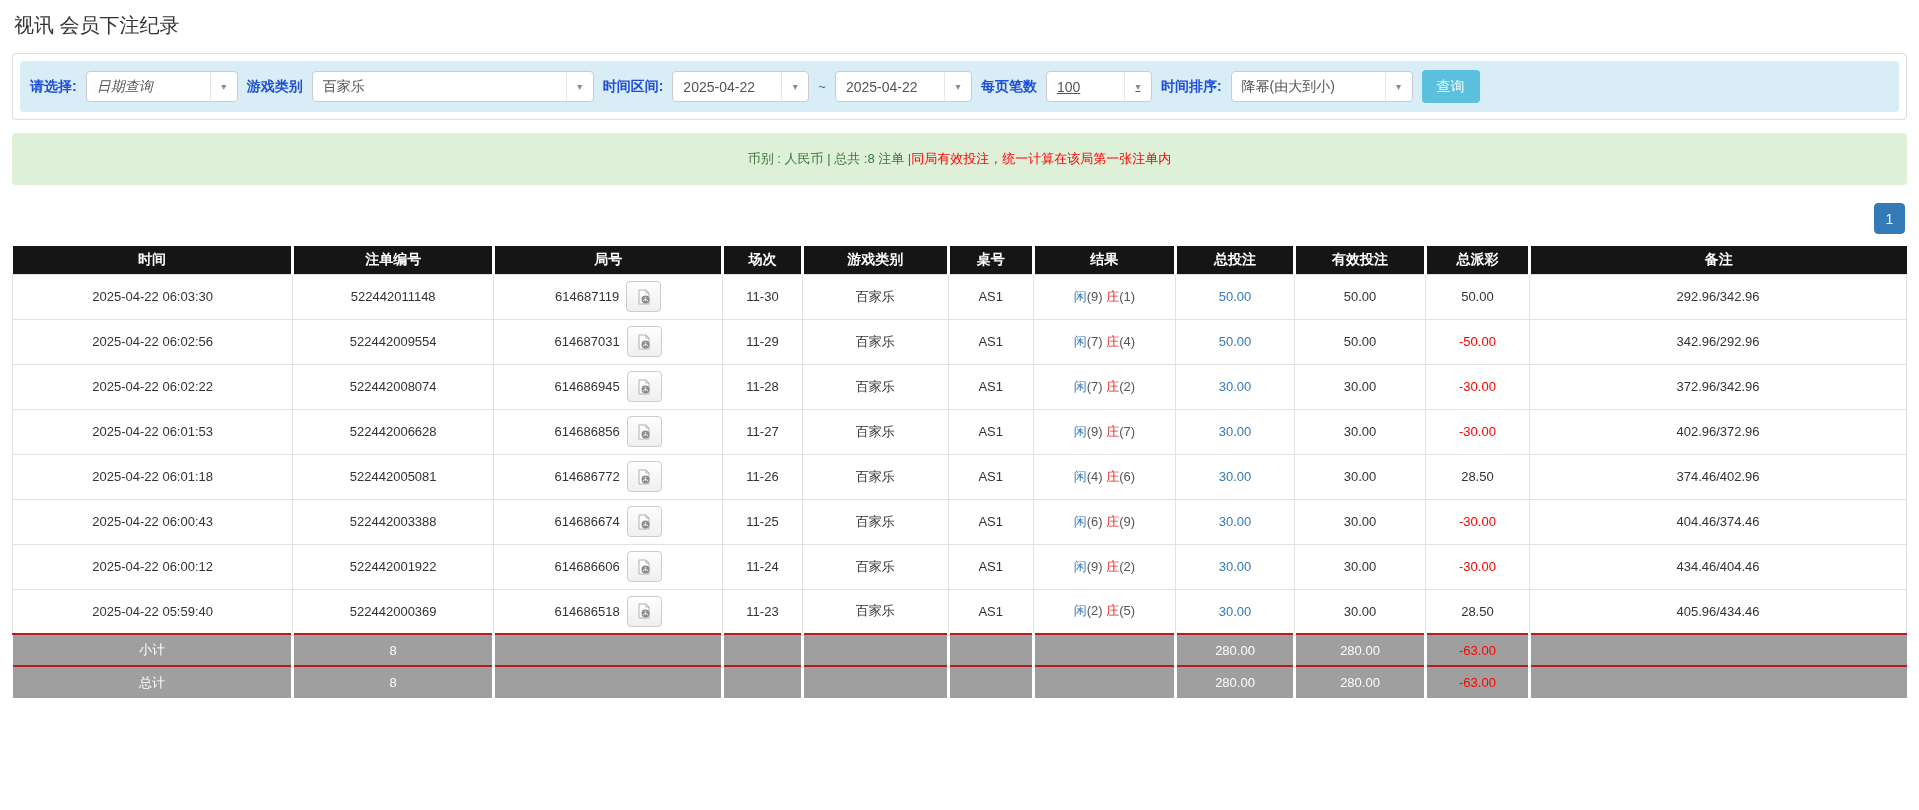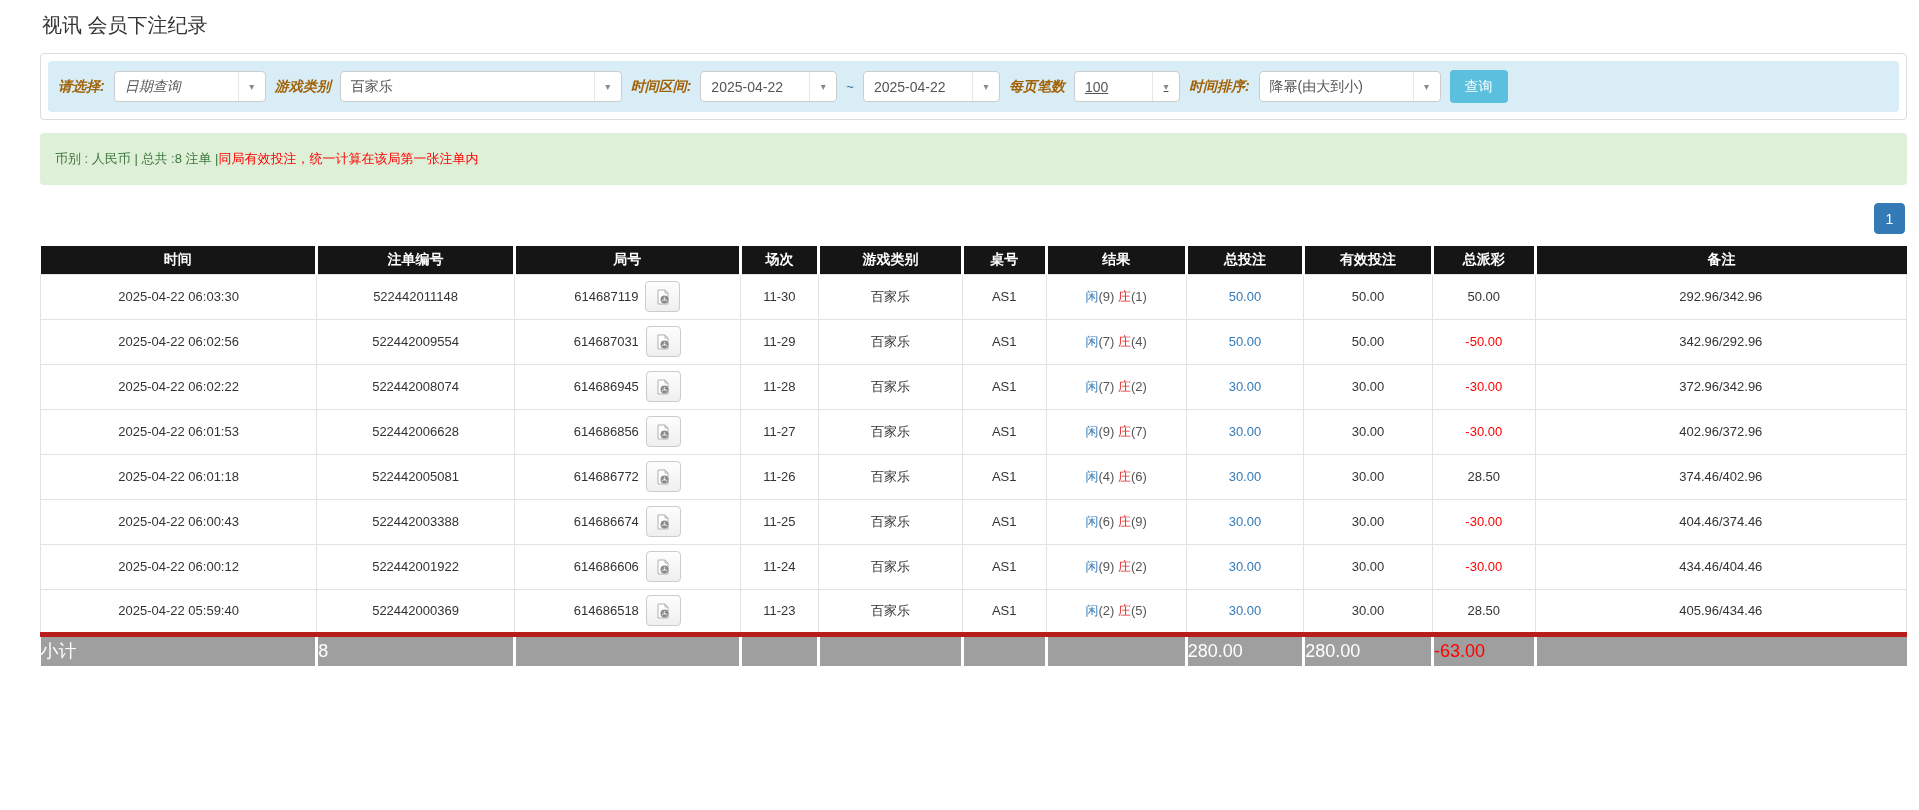--- a/index.html
+++ b/index.html
@@ -1,51 +1,51 @@
 <!DOCTYPE html>
 <html><head>
 <meta charset="utf-8">
 <style>
   * { box-sizing: border-box; margin: 0; padding: 0; }
   html,body { background:#fff; font-family:"Liberation Sans","DejaVu Sans",sans-serif; }
   body { width:1919px; height:810px; overflow:hidden; }
-  .page { padding:8px 12px;margin-left:28px; }
+  .page { padding:8px 12px; }
 
   .page-title { font-size:20px; color:#333; font-weight:400; margin:4px 0 14px 2px; }
 
   
   .filter-panel { border:1px solid #ddd; border-radius:4px; background:#fff; padding:7px; }
   .filter-bar { background:#d9edf7; border-radius:4px; padding:9px 10px; display:flex; align-items:center; gap:9px; }
-  .filter-label { color:#a16207; font-weight:bold; font-size:14px; white-space:nowrap;font-style:italic; }
+  .filter-label { color:#1d4ed8; font-weight:bold; font-size:14px; white-space:nowrap; }
   .tilde { color:#31708f; font-size:13px; }
   .select { background:#fff; border:1px solid #ccc; border-radius:4px; height:31px; display:flex; align-items:center; font-size:14px; color:#555; cursor:pointer; }
   .select .val { padding:0 10px; flex:1; white-space:nowrap; overflow:hidden; }
   .select .caret-box { width:27px; align-self:stretch; display:flex; align-items:center; justify-content:center; border-left:1px solid #e7e7e7; color:#8a8a8a; font-size:10px; }
   .w-searchtype { width:152px;font-style:italic; }
   .w-game { width:282px; }
   .w-date { width:137px; }
   .w-size { width:106px;text-decoration:underline; }
   .w-sort { width:182px;justify-content:space-between; }
   .btn-query { background:#5bc0de; color:#fff; border:none; border-radius:4px; height:33px; padding:0 15px; font-size:14px; cursor:pointer; }
 
   
-  .summary-bar { margin-top:13px; background:#dff0d8; border-radius:4px; padding:17px 15px; display:flex; justify-content:flex-start; align-items:center; font-size:13px; }
+  .summary-bar { margin-top:13px; background:#dff0d8; border-radius:4px; padding:17px 15px; display:flex; justify-content:center; align-items:center; font-size:13px; }
   .summary-left { color:#3c763d; }
   .summary-right { color:#ff0000; }
 
   
   .pagination-row { display:flex; justify-content:flex-end; margin:18px 2px 12px; }
   .page-btn { min-width:31px; height:31px; background:#337ab7; color:#fff; border:1px solid #337ab7; border-radius:4px; font-size:14px; cursor:pointer; }
 
   
   table.records { width:100%; border-collapse:collapse; table-layout:fixed; font-size:13px; color:#333; }
   thead th { background:#151515; color:#fff; font-weight:bold; font-size:14px; height:28px; text-align:center; }
   thead th:not(:last-child) { border-right:3px solid #fff; }
   tbody td { background:#fff; border:1px solid #e2e2e2; height:45px; text-align:center; vertical-align:middle; }
-  tfoot td { background:#9f9f9f; color:#fff; height:32px; font-size:18px; border-top:5px solid #b91c1c; }
+  tfoot td { background:#9f9f9f; color:#fff; height:32px; text-align:center; font-size:13px; border-top:2px solid #b91c1c; }
   tfoot td:not(:last-child) { border-right:3px solid #fff; }
 
   .blue-link { color:#337ab7; cursor:pointer; }
   .player-label { color:#337ab7; }
   .banker-label { color:#e02b2b; }
   .score { color:#555; }
   .payout-val.neg { color:#ff0000; }
 
   .round-wrap { display:inline-flex; align-items:center; gap:7px; }
   .video-btn { width:35px; height:31px; border:1px solid #ccc; border-radius:4px;
@@ -402,16 +402,29 @@
         <td></td>
         <td></td>
         <td></td>
         <td></td>
         <td></td>
         <td>280.00</td>
         <td>280.00</td>
         <td class="payout-val neg">-63.00</td>
         <td></td>
       </tr>
+      <tr>
+        <td>总计</td>
+        <td>8</td>
+        <td></td>
+        <td></td>
+        <td></td>
+        <td></td>
+        <td></td>
+        <td>280.00</td>
+        <td>280.00</td>
+        <td class="payout-val neg">-63.00</td>
+        <td></td>
+      </tr>
     </tfoot>
   </table>
 
 </div>
 
 </body></html>

